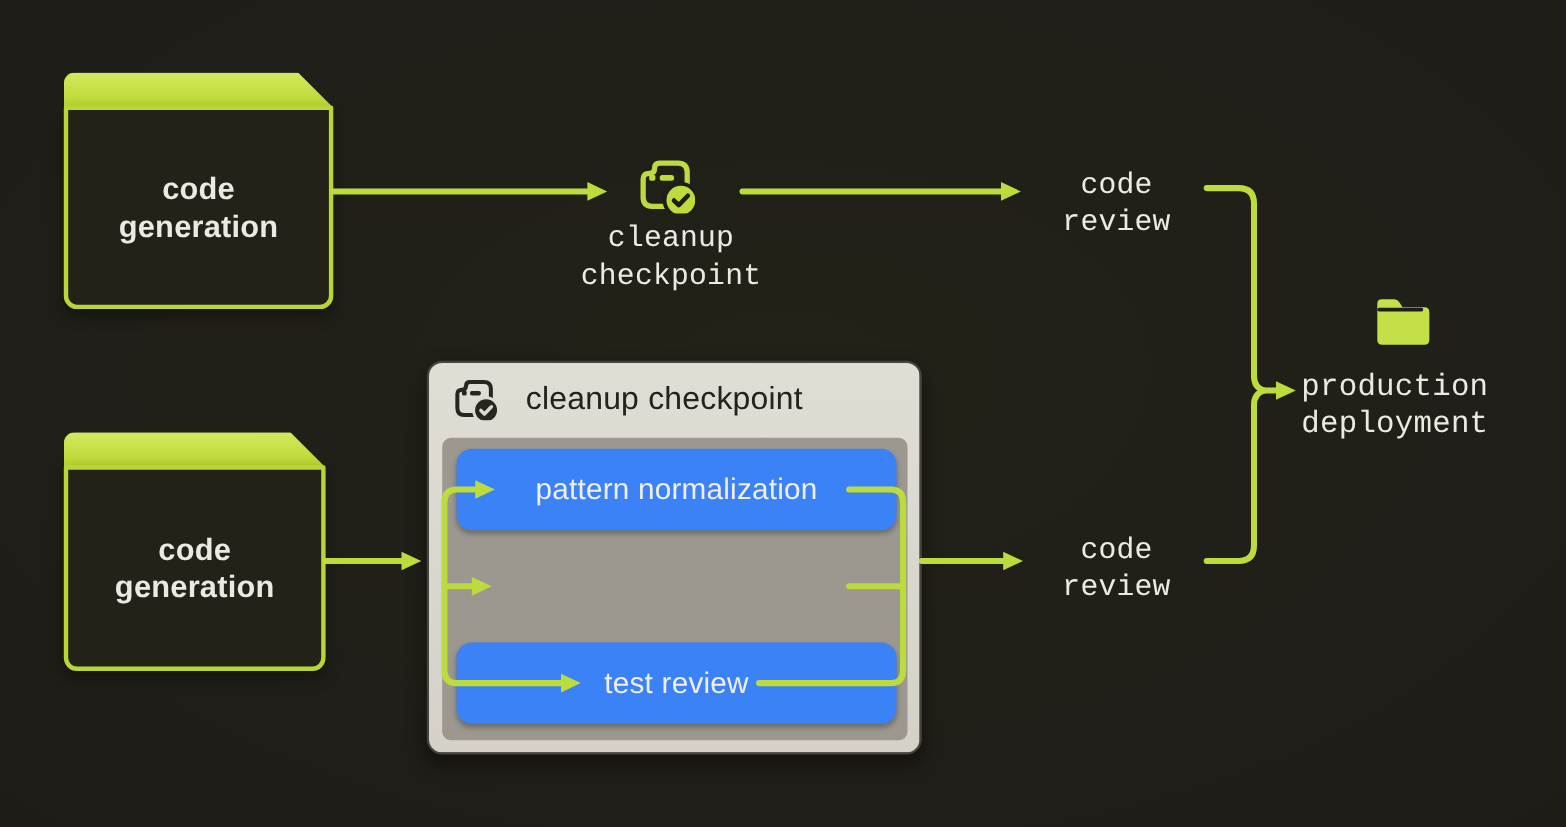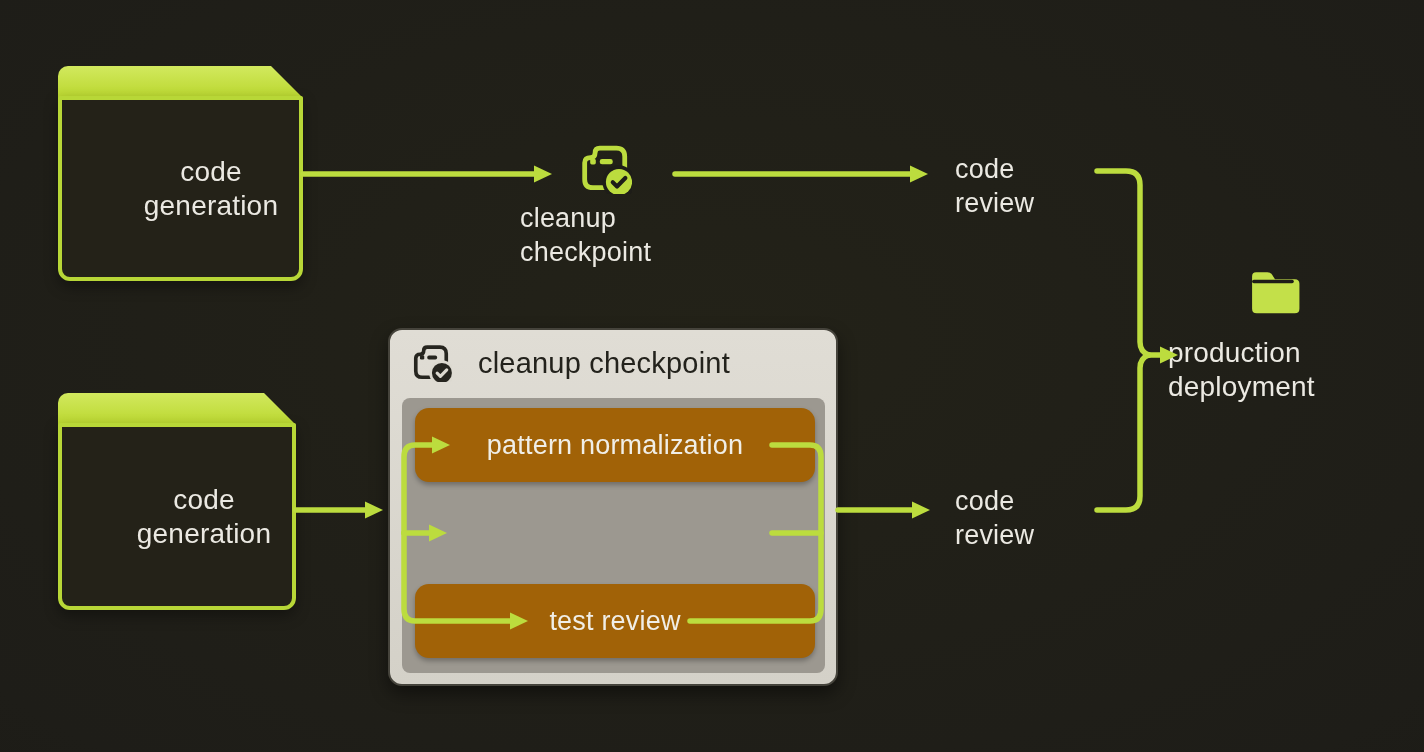--- a/index.html
+++ b/index.html
@@ -16,31 +16,32 @@
     position:absolute;left:0;top:0;right:0;height:32px;
     background:linear-gradient(180deg,#d2e95e 0%,#bad72f 100%);
     border-top-left-radius:10px;
     clip-path:polygon(0 0, calc(100% - 32px) 0, 100% 100%, 0 100%);
   }
   .gen-body{
     position:absolute;left:0;right:0;top:30px;bottom:0;
     background:#242218;
     border:4px solid #b8d737;
     border-radius:2px 2px 12px 12px;
-    display:flex;align-items:center;justify-content:flex-end;
+    display:flex;align-items:center;justify-content:center;
     box-shadow:0 6px 14px rgba(0,0,0,.35);
+    font-weight:bold;
   }
   .gen-label{
     width:176px;text-align:center;color:#ebe9e2;
     font-size:28px;line-height:34px;letter-spacing:.2px;
   }
   
   .node-label{
-    position:absolute;color:#ebe9e2;
-    font-size:27px;line-height:34px;letter-spacing:.2px;
+    position:absolute;text-align:center;color:#ebe9e2;
+    font-size:27px;line-height:34px;letter-spacing:.2px;font-family:Liberation Mono, monospace;
   }
   
   .panel{
     position:absolute;left:388px;top:328px;width:450px;height:358px;
     background:linear-gradient(180deg,#e0ddd5 0%,#d4d1c8 100%);
     border:2px solid #45433b;border-radius:14px;box-sizing:border-box;
     box-shadow:0 8px 18px rgba(0,0,0,.45);
   }
   .panel-header{
     position:absolute;left:22px;top:0;height:66px;right:12px;
@@ -48,21 +49,21 @@
   }
   .panel-title{
     color:#23221c;font-size:29px;letter-spacing:.2px;white-space:nowrap;
   }
   .panel-inner{
     position:absolute;left:12px;right:11px;top:68px;bottom:11px;
     background:#9c9890;border-radius:8px;
   }
   .step-row{
     position:absolute;left:13px;width:400px;height:74px;
-    background:#a16207;border-radius:14px;
+    background:#3b82f6;border-radius:14px;
     display:flex;align-items:center;justify-content:center;
     color:#f0eee7;font-size:27px;letter-spacing:.2px;
     box-shadow:0 3px 5px rgba(0,0,0,.28);
   }
   
   svg.overlay{position:absolute;left:0;top:0;z-index:5;pointer-events:none;}
   .icon-node{z-index:3;}
 </style>
 </head>
 <body>

